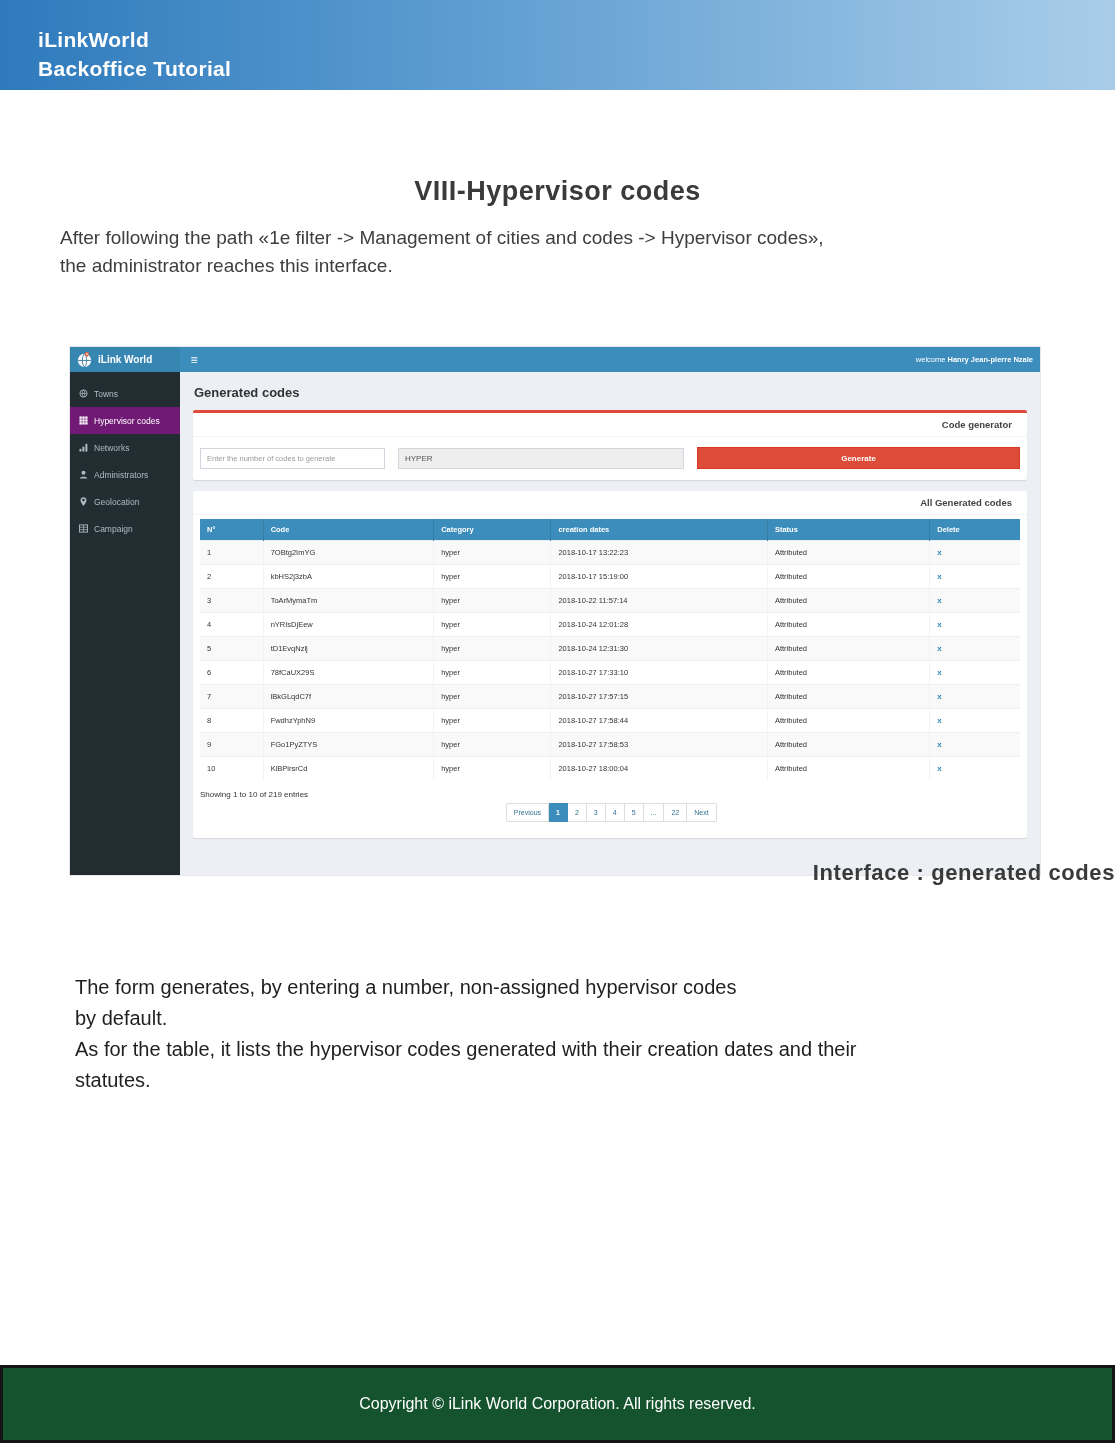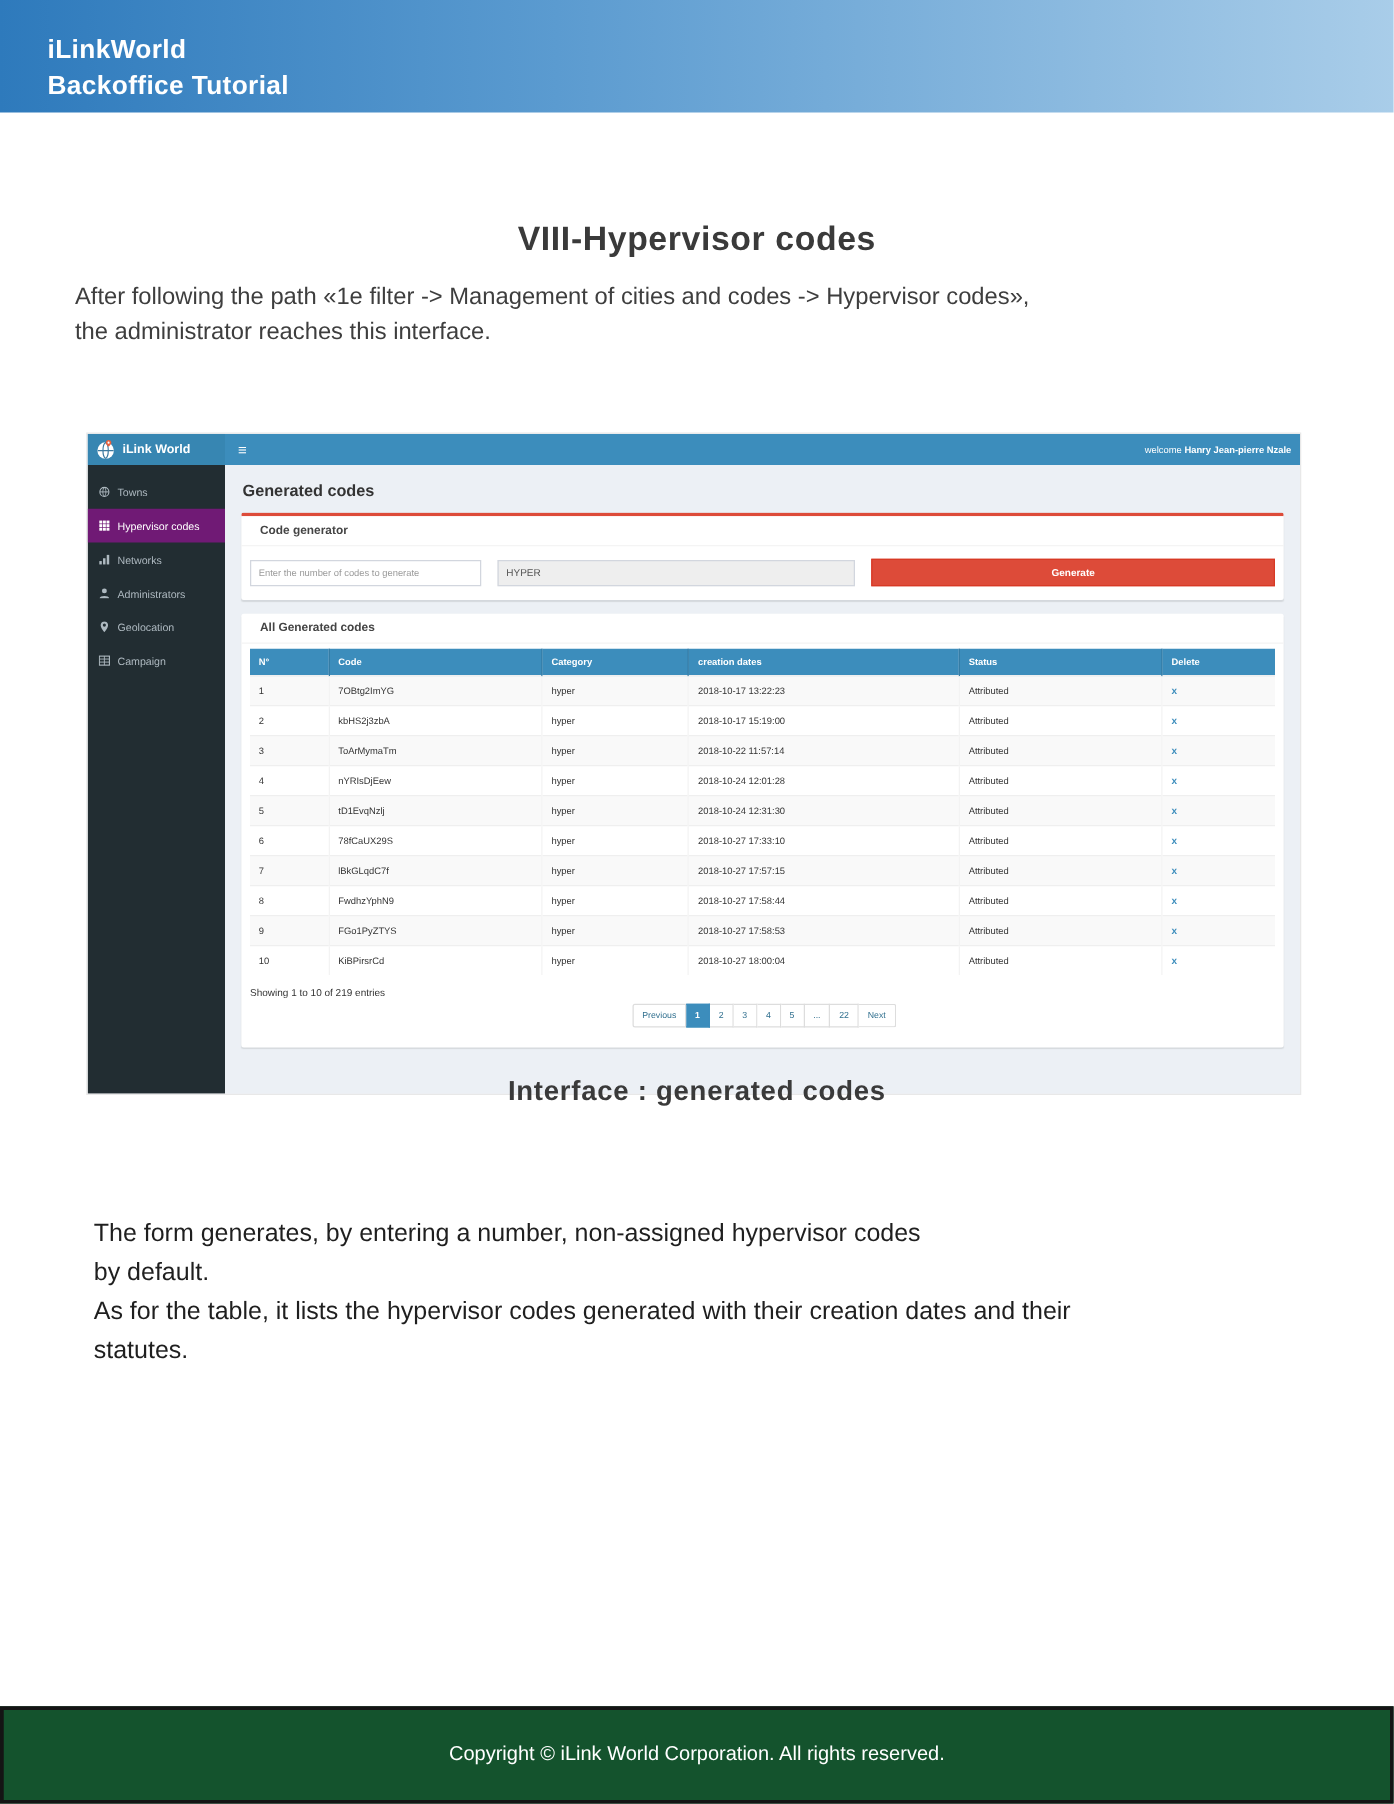--- a/index.html
+++ b/index.html
@@ -18,21 +18,21 @@
   }
   .doc-title {
     position:absolute; top:176px; left:0; width:100%; text-align:center;
     font-size:27px; font-weight:bold; color:#3a3a3a; letter-spacing:0.5px;
   }
   .doc-intro {
     position:absolute; top:224px; left:60px; width:1000px;
     font-size:19px; line-height:28px; color:#3e3e3e;
   }
   .caption {
-    position:absolute; top:860px; left:0; width:100%; text-align:center;
+    position:absolute; top:860px; left:0; width:100%; text-align:right;
     font-size:22px; font-weight:bold; color:#3a3a3a; letter-spacing:0.6px;
   }
   .body-text {
     position:absolute; top:972px; left:75px; width:980px;
     font-size:20px; line-height:31px; color:#1f1f1f;
   }
   .doc-footer {
     position:absolute; top:1365px; left:0; width:100%; height:78px;
     background:#14532d; border:3px solid #141414;
     display:flex; align-items:center; justify-content:center;
@@ -59,21 +59,21 @@
     height:27px; display:flex; align-items:center; gap:6px; padding-left:9px;
     color:#aeb9c0; font-size:8.5px; cursor:pointer;
   }
   .side-item svg { width:9px; height:9px; flex:0 0 9px; }
   .side-item.active { background:#701a75; color:#ffffff; }
   .content { flex:1; background:#ecf0f5; padding:10px 13px; overflow:hidden; }
   .content-title { font-size:13px; font-weight:bold; color:#333; margin:3px 0 10px 1px; }
 
   .box { background:#fff; border-radius:2px; box-shadow:0 1px 1px rgba(0,0,0,.10); margin-bottom:11px; }
   .box.danger { border-top:3px solid #dd4b39; }
-  .box-header { padding:6px 15px; font-size:9.5px; font-weight:bold; color:#444; border-bottom:1px solid #f4f4f4; }
+  .box-header { padding:6px 15px; font-size:9.5px; font-weight:bold; color:#444; border-bottom:1px solid #f4f4f4;text-align:right; }
 
   .gen-body { display:flex; align-items:center; gap:13px; padding:10px 7px 11px 7px; }
   .gen-input {
     width:185px; height:21px; border:1px solid #d2d6de; padding:0 6px;
     font-size:7.5px; color:#555; font-family:inherit;
   }
   .gen-input::placeholder { color:#9a9a9a; }
   .gen-prefix {
     width:286px; height:21px; border:1px solid #d2d6de; background:#eeeeee;
     color:#555; font-size:8px; padding:0 6px; font-family:inherit;

